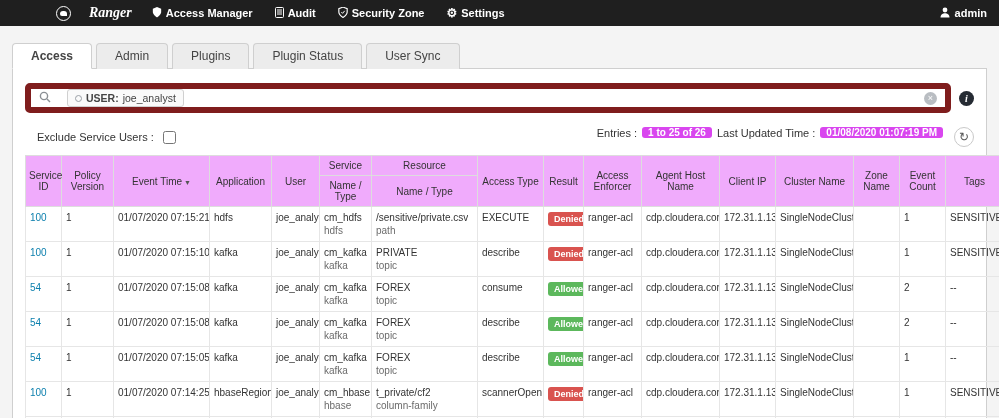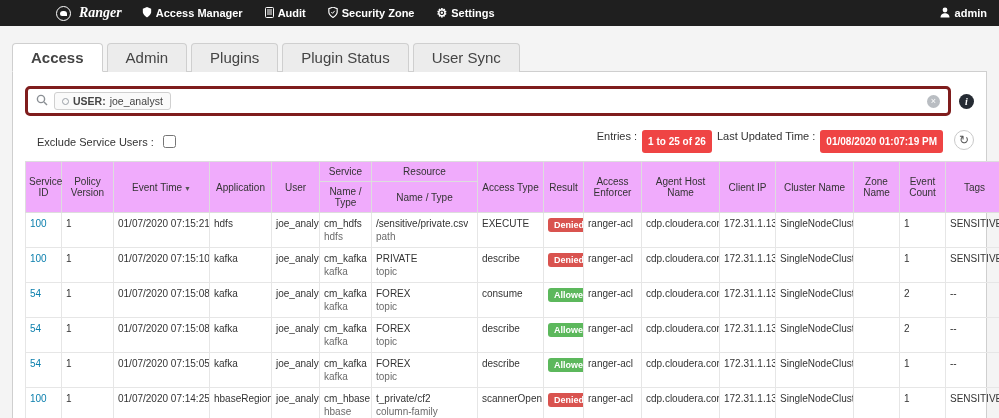--- a/index.html
+++ b/index.html
@@ -5,48 +5,48 @@
   * { box-sizing: border-box; }
   body {
     margin: 0; width: 999px; height: 418px; overflow: hidden;
     font-family: "Liberation Sans", sans-serif; background: #f4f4f4; color: #333;
   }
   
   .navbar {
     height: 26px; background: #1f1f1f; color: #fff;
     display: flex; align-items: center; padding: 0 12px; font-size: 11px;
   }
-  .brand { display: flex; align-items: center; gap: 8px; margin-right: 20px; padding-left: 44px; }
+  .brand { display: flex; align-items: center; gap: 18px; margin-right: 20px; padding-left: 44px; }
   .brand-logo { width: 15px; height: 15px; border: 1.5px solid #fff; border-radius: 50%;
     display: flex; align-items: center; justify-content: center; }
   .brand-logo i { width: 7px; height: 5px; background: #fff; border-radius: 3px 3px 0 2px; display: block; }
   .brand-text { font-family: "Liberation Serif", serif; font-style: italic; font-weight: bold; font-size: 14px; }
   .nav-item { display: flex; align-items: flex-start; gap: 4px; margin-right: 22px; font-weight: bold; cursor: pointer; }
   .nav-item svg { display: block; }
   .nav-right { margin-left: auto; display: flex; align-items: center; gap: 5px; font-weight: bold; cursor: pointer; }
   .gear-glyph { font-size: 12px; line-height: 1; }
   
   .tabs-wrap { padding: 16px 12px 0 12px; background: #f4f4f4; }
   .tabs { display: flex; border-bottom: 1px solid #cfcfcf; }
   .tab {
-    font-size: 15px; padding: 5px 18px; margin-right: 4px; cursor: pointer;
+    font-size: 12px; padding: 5px 18px; margin-right: 4px; cursor: pointer;
     border: 1px solid #cfcfcf; border-bottom: none; border-radius: 4px 4px 0 0;
     background: #ececec; color: #444; margin-bottom: 0; position: relative; top: 1px;
   }
   .tab.active { background: #fff; font-weight: bold; border-bottom: 1px solid #fff; }
   
   .panel {
     margin: 0 12px; background: #fff; border: 1px solid #cfcfcf; border-top: none;
     min-height: 360px; padding: 14px 12px 0 12px;
   }
   
   .search-row { display: flex; align-items: center; gap: 8px; }
   .searchbox {
-    flex: 1; height: 30px; border: 3px solid #7f1d1d; border-radius: 5px; background: #fff;
-    display: flex; align-items: center; padding: 0 8px; gap: 6px; cursor: text;
+    flex: 1; height: 30px; border: 6px solid #7f1d1d; border-radius: 5px; background: #fff;
+    display: flex; align-items: center; padding: 0 8px; gap: 16px; cursor: text;
   }
   .chip {
     display: flex; align-items: center; gap: 4px; border: 1px solid #d0d0d0; background: #fafafa;
     border-radius: 3px; padding: 2px 7px; font-size: 10.5px; color: #444;
   }
   .chip-dot { width: 7px; height: 7px; border: 1.5px solid #9aa0a6; border-radius: 50%; display: inline-block; }
   .spacer { flex: 1; }
   .clear-icon {
     width: 13px; height: 13px; border-radius: 50%; background: #b9bdc2; color: #fff;
     font-size: 9px; line-height: 13px; text-align: center; cursor: pointer;
@@ -54,21 +54,21 @@
   .info-icon {
     width: 15px; height: 15px; border-radius: 50%; background: #252b33; color: #fff;
     font-size: 10px; font-style: italic; font-weight: bold; line-height: 15px; text-align: center;
     font-family: "Liberation Serif", serif; cursor: pointer;
   }
   
   .controls { display: flex; align-items: center; margin: 14px 0 8px 12px; font-size: 11px; }
   .exclude { display: flex; align-items: center; gap: 5px; }
   .controls-right { margin-left: auto; display: flex; align-items: flex-start; gap: 5px; }
   .badge-blue {
-    background: #ef4444; color: #fff; border-radius: 3px; padding: 6px 6px;
+    background: #d946ef; color: #fff; border-radius: 3px; padding: 0 6px;
     font-size: 10px; font-weight: bold;
   }
   .refresh-btn {
     width: 20px; height: 20px; border: 1px solid #c9c9c9; border-radius: 50%; background: #fff;
     text-align: center; line-height: 18px; font-size: 12px; color: #555; cursor: pointer; margin-left: 6px;
   }
   
   table { width: 100%; border-collapse: collapse; table-layout: fixed; font-size: 10px; }
   th {
     background: #f0abfc; border: 1px solid #ddd; padding: 4px 3px; 

